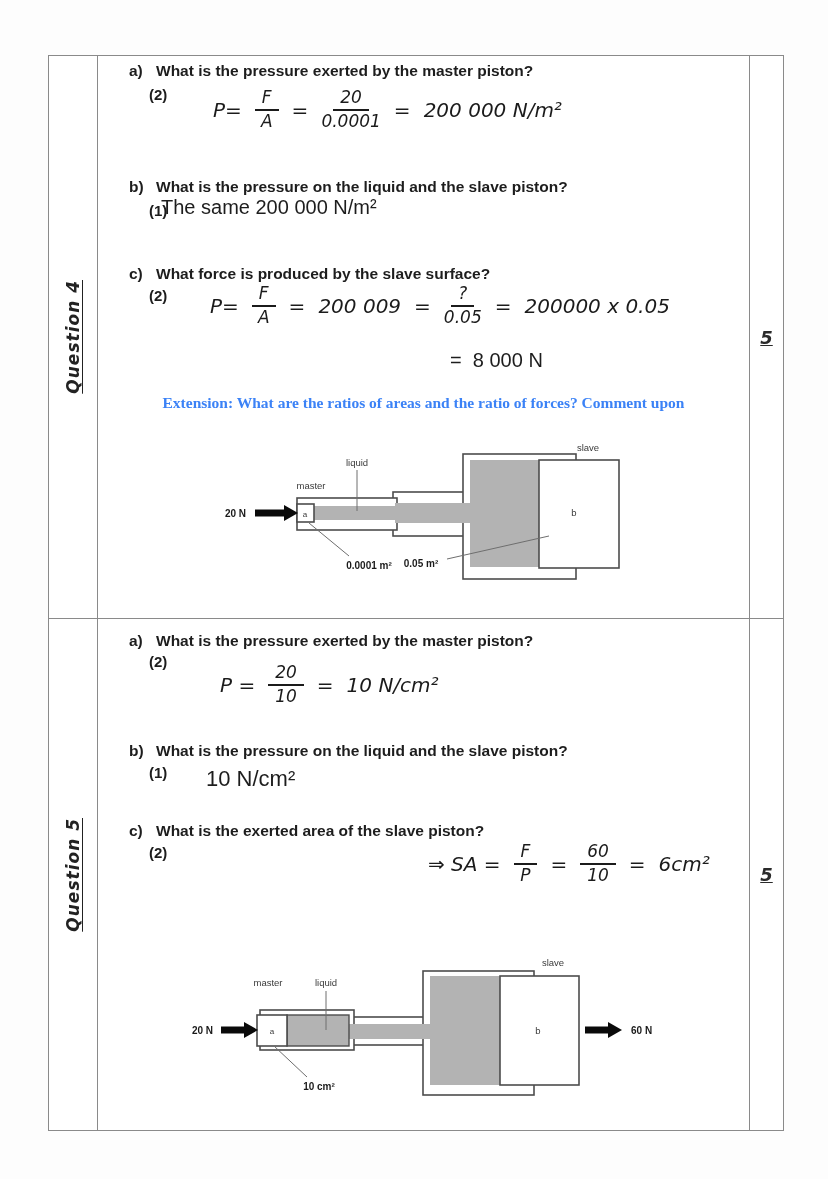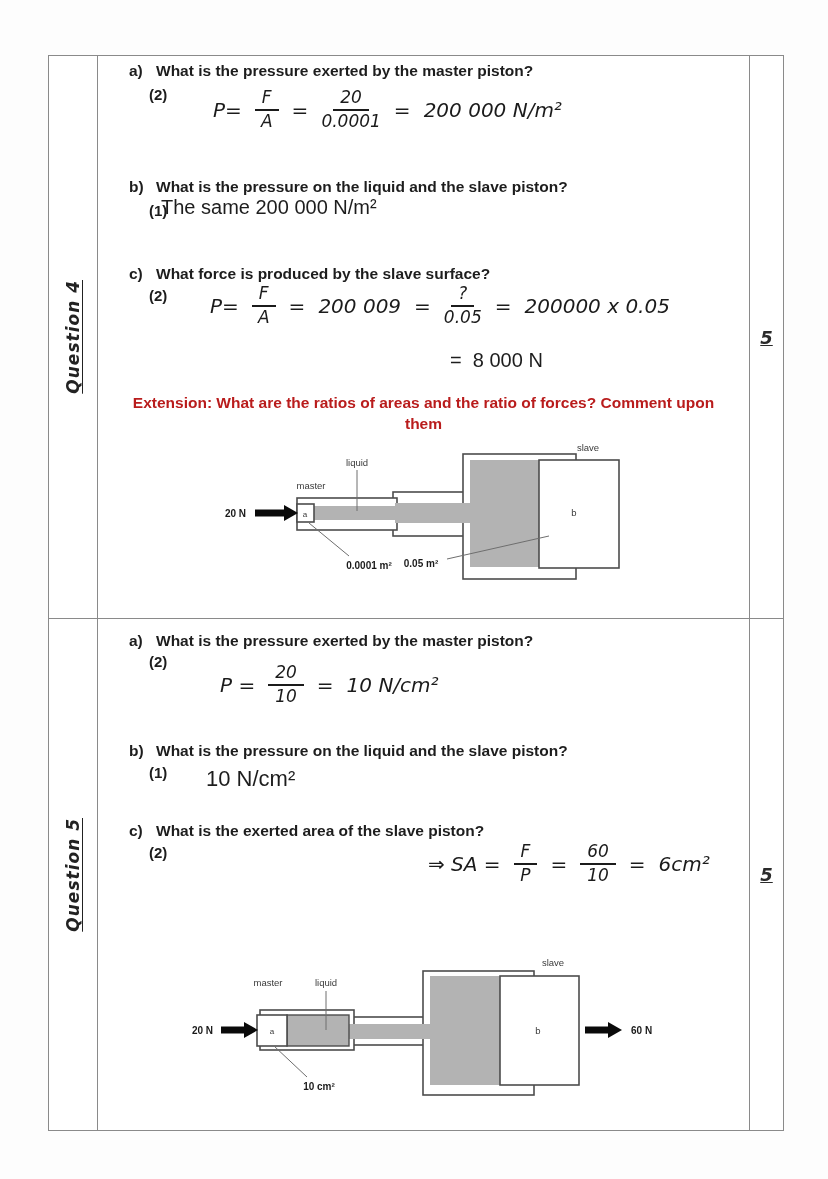--- a/index.html
+++ b/index.html
@@ -25,21 +25,21 @@
   }
   .score {
     font-family:"DejaVu Sans", sans-serif; font-style:italic; font-weight:600;
     font-size:18px; color:#2a2a2a; text-decoration:underline;
   }
   .qline { position:absolute; left:31px; display:flex; font-size:15.5px; font-weight:600; color:#1d1d1d; }
   .qline .letter { width:27px; flex:0 0 27px; }
   .marks { position:absolute; left:51px; font-size:15px; font-weight:600; color:#1d1d1d; }
   .ext {
     position:absolute; left:0; width:100%; text-align:center;
-    font-size:15.5px; font-weight:700; line-height:21px; color:#b91c1c;
+    font-size:15.5px; font-weight:700; line-height:21px; color:#3b82f6;font-family:Liberation Serif, serif;
   }
   
   .hw, .hw-row {
     font-family:"DejaVu Sans", sans-serif; font-style:italic; color:#1b1b1b;
   }
   .hw-row { position:absolute; display:flex; align-items:center; gap:13px; font-size:20px; }
   .hw-row .tok { white-space:pre; }
   .frac { display:inline-flex; flex-direction:column; align-items:center; font-size:17px; line-height:1.15; }
   .frac .num { border-bottom:2px solid #1b1b1b; padding:0 7px 1px; }
   .frac .den { padding-top:1px; }
@@ -112,21 +112,20 @@
           <span class="num">?</span>
           <span class="den">0.05</span>
         </span>
         <span class="tok">=</span>
         <span class="tok">200000 x 0.05</span>
       </div>
     <div class="hw-line" style="left:352px; top:293px;">=  8 000 N</div>
 
     <div class="ext" style="top:336px;">
       <div>Extension:  What are the ratios of areas and the ratio of forces?  Comment upon</div>
-      <div>them</div>
     </div>
 
     <div class="diagram" style="left:53px; top:383px; width:560px; height:170px;">
       <svg width="560" height="170" viewBox="0 0 560 170">
 
         <rect class="shape" x="242" y="53" width="80" height="44"></rect>
         <rect class="shape" x="146" y="59" width="100" height="32"></rect>
 
         <rect class="shape" x="312" y="15" width="113" height="125"></rect>
         <rect class="gray" x="319" y="21" width="69" height="107"></rect>

